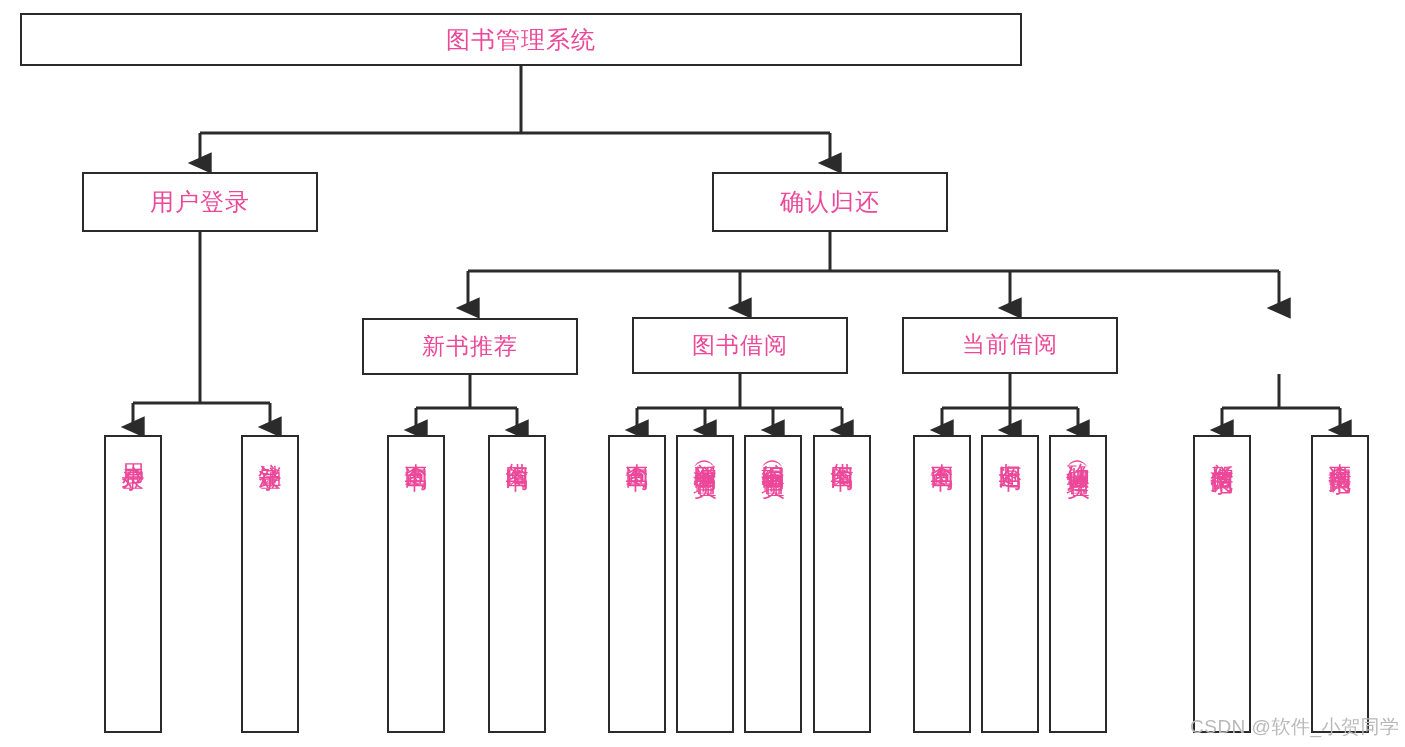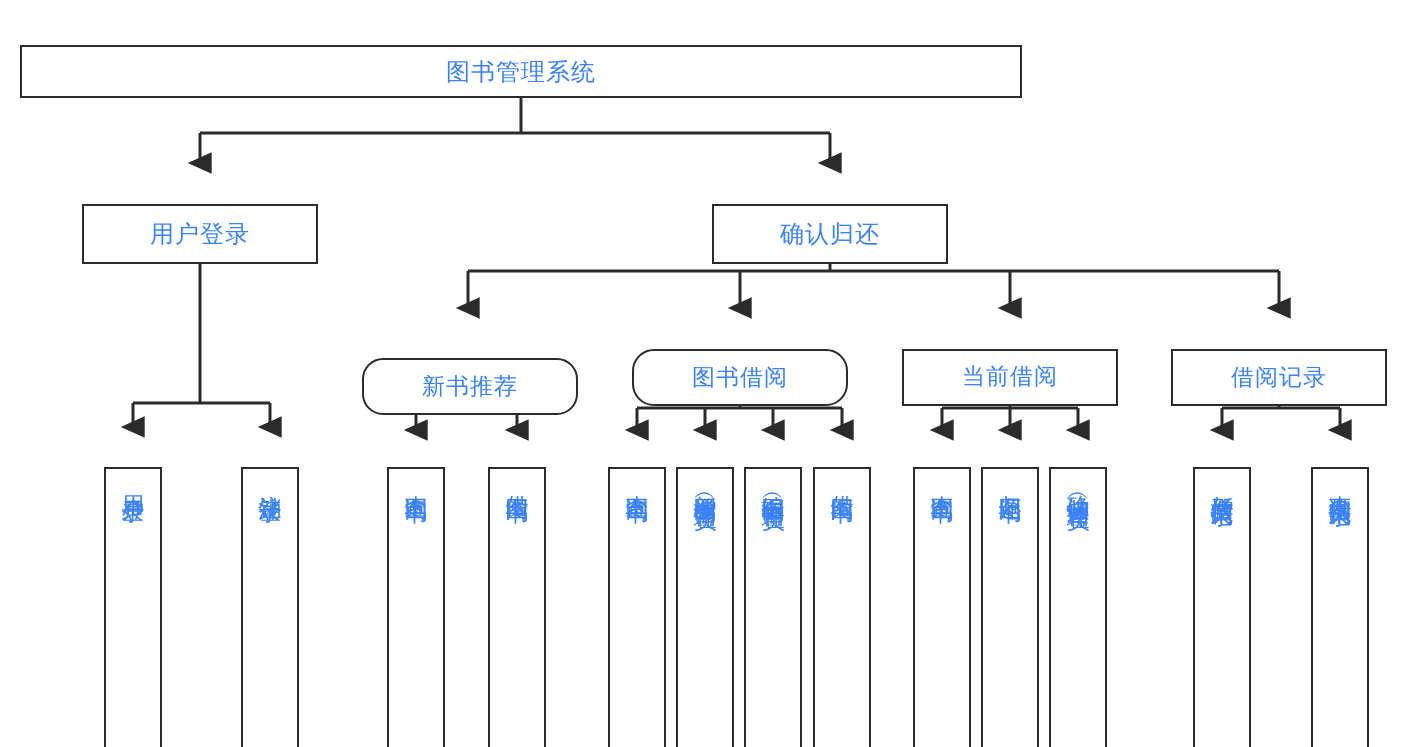--- a/index.html
+++ b/index.html
@@ -26,22 +26,21 @@
     pointer-events: none;
   }
   .node {
     position: absolute;
     box-sizing: border-box;
     border: 2.5px solid #2b2b2b;
     background: #ffffff;
     display: flex;
     align-items: center;
     justify-content: center;
-    color: #3b82f6;
-    margin-top: 32px;
+    color: #ec4899;
   }
   .node .label {
     font-size: 24px;
     line-height: 1.15;
     letter-spacing: 1px;
     white-space: nowrap;
   }
   .node.vertical .label {
     writing-mode: vertical-rl;
     text-orientation: upright;
@@ -124,31 +123,28 @@
     <span class="label">图书管理系统</span>
   </div>
 
   <div class="node" style="left:82px; top:172px; width:236px; height:60px;">
     <span class="label">用户登录</span>
   </div>
   <div class="node" style="left:712px; top:172px; width:236px; height:60px;">
     <span class="label">确认归还</span>
   </div>
 
-  <div class="node lvl3" style="left:362px; top:326px; width:216px; height:57px;border-radius:21px;">
+  <div class="node lvl3" style="left:362px; top:318px; width:216px; height:57px;">
     <span class="label">新书推荐</span>
   </div>
-  <div class="node lvl3" style="left:632px; top:317px; width:216px; height:57px;border-radius:22px;">
+  <div class="node lvl3" style="left:632px; top:317px; width:216px; height:57px;">
     <span class="label">图书借阅</span>
   </div>
   <div class="node lvl3" style="left:902px; top:317px; width:216px; height:57px;font-family:Liberation Serif, serif;">
     <span class="label">当前借阅</span>
-  </div>
-  <div class="node lvl3" style="left:1171px; top:317px; width:216px; height:57px;">
-    <span class="label">借阅记录</span>
   </div>
 
   <div class="node vertical" style="left:104px; top:435px; width:58px; height:298px;">
     <span class="label">用户登录</span>
   </div>
   <div class="node vertical" style="left:241px; top:435px; width:58px; height:298px;">
     <span class="label">注销登录</span>
   </div>
 
   <div class="node vertical" style="left:387px; top:435px; width:58px; height:298px;">
@@ -181,14 +177,15 @@
     <span class="label">确认归还（管理员）</span>
   </div>
 
   <div class="node vertical" style="left:1193px; top:435px; width:58px; height:298px;">
     <span class="label">新增借阅记录</span>
   </div>
   <div class="node vertical" style="left:1311px; top:435px; width:58px; height:298px;">
     <span class="label">查询借阅记录</span>
   </div>
 
+  <div class="watermark" style="left:1190px; top:714px;">CSDN @软件_小贺同学</div>
 
 </div>
 
 </body></html>

